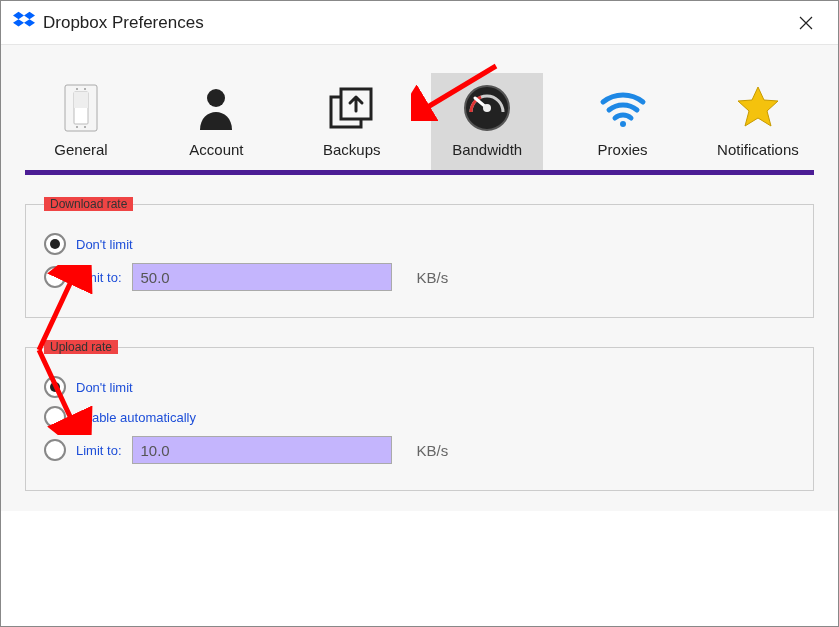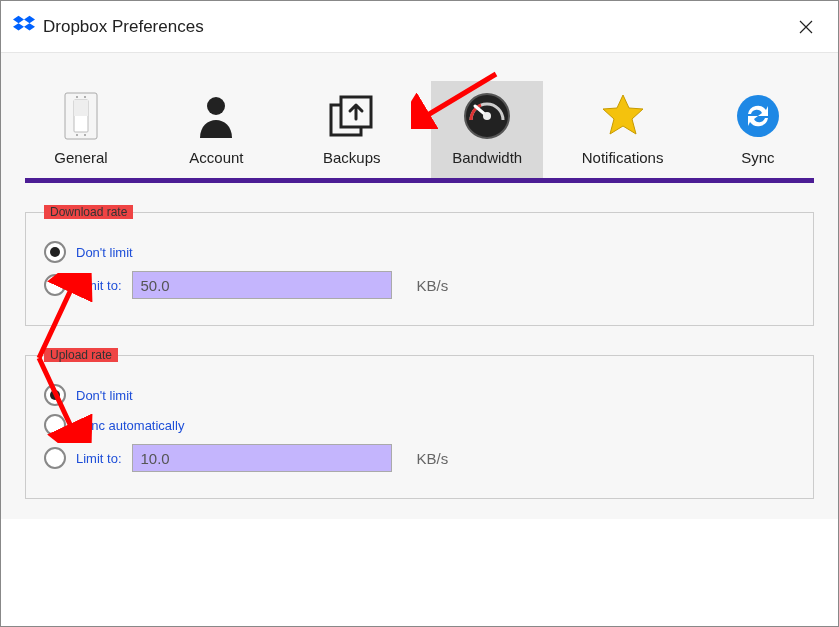--- a/index.html
+++ b/index.html
@@ -11,21 +11,21 @@
       height: 627px;
       overflow: hidden;
       border: 1px solid #888;
     }
     .titlebar {
       display: flex;
       align-items: center;
       padding: 8px 12px;
       border-bottom: 1px solid #e6e6e6;
       background: #fff;
-      height: 52px;
+      height: 44px;
     }
     .titlebar .logo { margin-right: 8px; }
     .titlebar .title { font-size: 17px; color: #222; flex: 1; }
     .titlebar .close {
       width: 40px; height: 30px;
       display: flex; align-items: center; justify-content: center;
       font-size: 16px; color: #222; cursor: pointer;
     }
     .content { background: #f7f7f7; padding: 0 24px 20px 24px; }
     .tabs {
@@ -172,40 +172,41 @@
           <circle cx="24" cy="24" r="22" fill="none" stroke="#555" stroke-width="2"></circle>
           <path d="M8 28a16 16 0 0 1 32 0" fill="none" stroke="#ccc" stroke-width="3"></path>
           <path d="M8 28a16 16 0 0 1 10-15" fill="none" stroke="#d33" stroke-width="3"></path>
           <path d="M24 24 L12 14" stroke="#fff" stroke-width="3" stroke-linecap="round"></path>
           <circle cx="24" cy="24" r="4" fill="#eee"></circle>
         </svg>
       </div>
       <span class="tab-label">Bandwidth</span>
     </div>
 
+    <div class="tab">
+      <div class="icon-wrap">
+        <svg width="48" height="40" viewBox="0 0 48 40">
+          <path d="M4 14a32 32 0 0 1 40 0" fill="none" stroke="#1e88e5" stroke-width="5" stroke-linecap="round"></path>
+          <path d="M10 22a22 22 0 0 1 28 0" fill="none" stroke="#1e88e5" stroke-width="5" stroke-linecap="round"></path>
+          <path d="M16 30a12 12 0 0 1 16 0" fill="none" stroke="#1e88e5" stroke-width="5" stroke-linecap="round"></path>
+          <circle cx="24" cy="36" r="3" fill="#1e88e5"></circle>
+        </svg>
+      </div>
+      <span class="tab-label">Proxies</span>
+    </div>
 
     <div class="tab">
       <div class="icon-wrap">
         <svg width="46" height="46" viewBox="0 0 46 46">
           <path d="M23 2l6 13 14 1-11 10 4 15-13-8-13 8 4-15L3 16l14-1z" fill="#f4c20d" stroke="#c79a00" stroke-width="1"></path>
         </svg>
       </div>
       <span class="tab-label">Notifications</span>
     </div>
 
-    <div class="tab">
-      <div class="icon-wrap">
-        <svg width="44" height="44" viewBox="0 0 44 44">
-          <circle cx="22" cy="22" r="21" fill="#1e88e5"></circle>
-          <path d="M12 20a10 10 0 0 1 18-4l2-4v10h-10l4-3a6 6 0 0 0-11 1z" fill="#fff"></path>
-          <path d="M32 24a10 10 0 0 1-18 4l-2 4V22h10l-4 3a6 6 0 0 0 11-1z" fill="#fff"></path>
-        </svg>
-      </div>
-      <span class="tab-label">Sync</span>
-    </div>
 
   </div>
 
   <svg class="annotation-arrow" style="left:410px; top:16px;" width="90" height="60">
     <defs>
         <marker id="ah1" markerWidth="10" markerHeight="10" refX="2" refY="5" orient="auto">
           <path d="M0 0L10 5L0 10z" fill="#f00"></path>
         </marker>
       </defs>
     <line x1="85" y1="5" x2="10" y2="50" stroke="#f00" stroke-width="5" marker-end="url(#ah1)"></line>
@@ -238,21 +239,21 @@
   </fieldset>
 
   <fieldset class="group">
     <legend>Upload rate</legend>
     <div class="row">
       <span class="radio checked"></span>
       <span class="opt-label">Don't limit</span>
     </div>
     <div class="row">
       <span class="radio"></span>
-      <span class="opt-label">Sync automatically</span>
+      <span class="opt-label">Enable automatically</span>
     </div>
     <div class="row">
       <span class="radio"></span>
       <span class="opt-label">Limit to:</span>
       <input class="num-input" disabled="" value="10.0" style="">
       <span class="unit">KB/s</span>
     </div>
   </fieldset>
 
 

